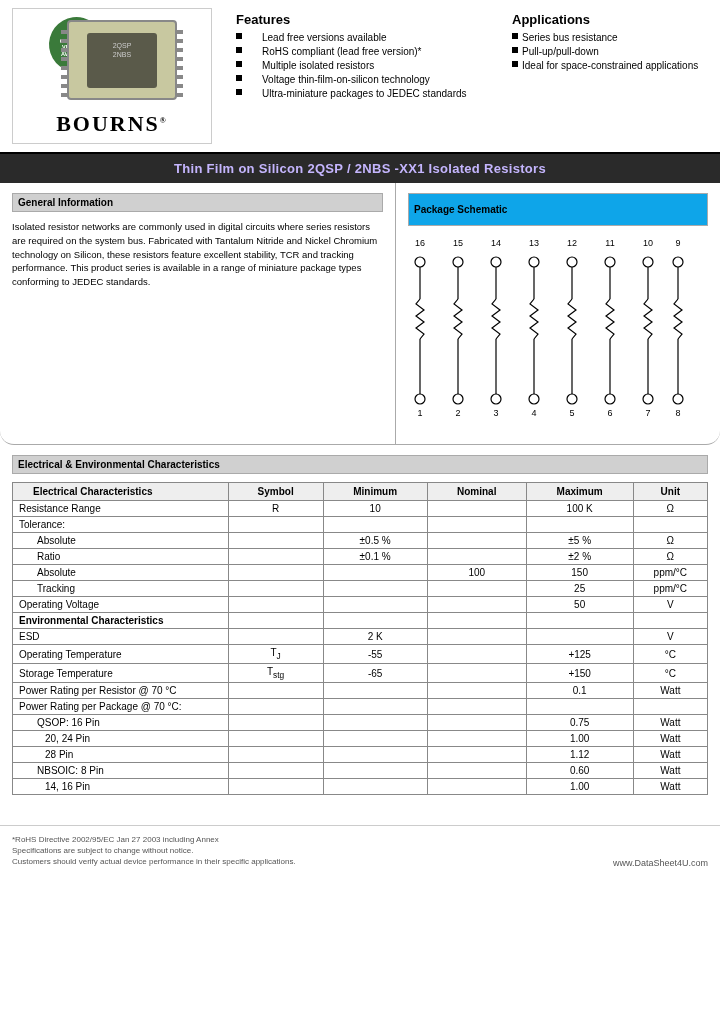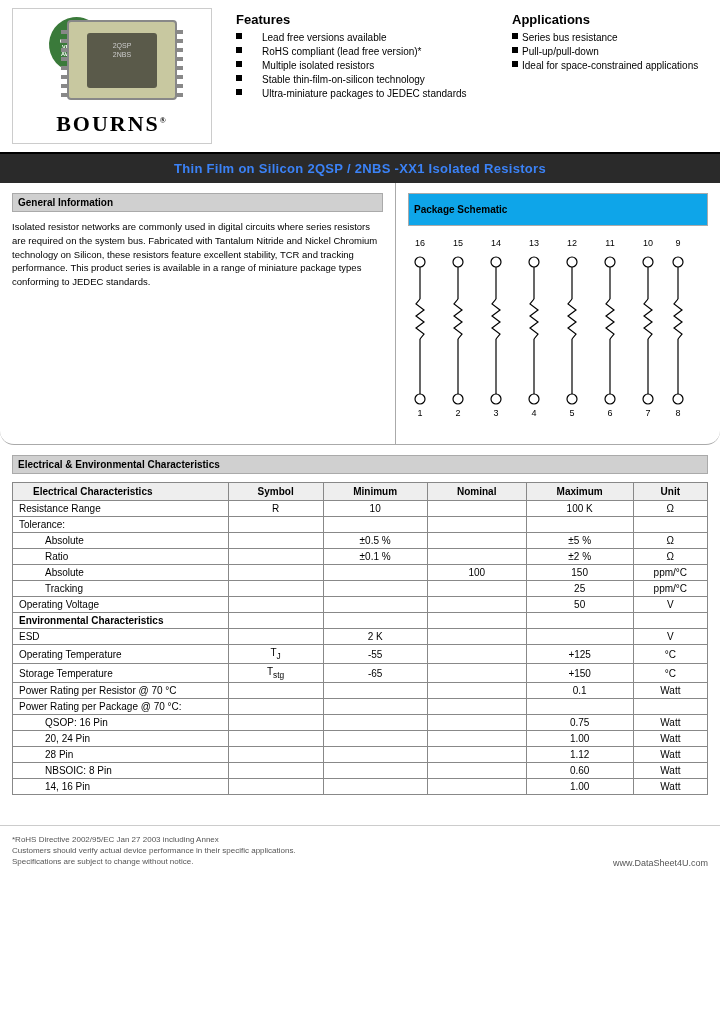--- a/index.html
+++ b/index.html
@@ -140,21 +140,21 @@
       width: 6px;
       height: 6px;
       background: #000;
       min-width: 6px;
       margin-top: 1px;
     }
 
     
     .title-bar {
       background: #2a2a2a;
-      color: #3b82f6;
+      color: #c4b5fd;
       text-align: center;
       padding: 7px 10px;
       font-size: 13px;
       font-weight: bold;
       letter-spacing: 0.3px;
     }
 
     
     .info-section {
       display: flex;
@@ -222,21 +222,21 @@
       background: #eee;
       font-weight: bold;
       text-align: center;
     }
     table.char-table td {
       border: 1px solid #888;
       padding: 2px 6px;
     }
     table.char-table td.center { text-align: center; }
     table.char-table tr.bold-row td { font-weight: bold; }
-    table.char-table tr.indent td:first-child { padding-left: 32px; }
+    table.char-table tr.indent td:first-child { padding-left: 24px; }
     table.char-table tr.indent2 td:first-child { padding-left: 32px; }
 
     
     .footer {
       margin-top: 20px;
       padding: 8px 12px;
       font-size: 8px;
       color: #555;
       display: flex;
       justify-content: space-between;
@@ -300,21 +300,21 @@
     <div class="feature-item">
       <div class="feature-bullet"></div>
       <span>RoHS compliant (lead free version)*</span>
     </div>
     <div class="feature-item">
       <div class="feature-bullet"></div>
       <span>Multiple isolated resistors</span>
     </div>
     <div class="feature-item">
       <div class="feature-bullet"></div>
-      <span>Stable thin-film-on-silicon technology</span>
+      <span>Voltage thin-film-on-silicon technology</span>
     </div>
     <div class="feature-item">
       <div class="feature-bullet"></div>
       <span>Ultra-miniature packages to JEDEC standards</span>
     </div>
   </div>
 
   <div class="header-applications">
     <div class="apps-title">Applications</div>
     <div class="app-item">
@@ -578,17 +578,17 @@
           <td class="center">1.00</td>
           <td class="center">Watt</td>
         </tr>
       </tbody>
   </table>
 </div>
 
 <div class="footer">
   <div class="footer-left">
     <div>*RoHS Directive 2002/95/EC Jan 27 2003 including Annex</div>
+    <div>Specifications are subject to change without notice.</div>
     <div>Customers should verify actual device performance in their specific applications.</div>
-    <div>Specifications are subject to change without notice.</div>
   </div>
   <div class="footer-right">www.DataSheet4U.com</div>
 </div>
 
 </body></html>

